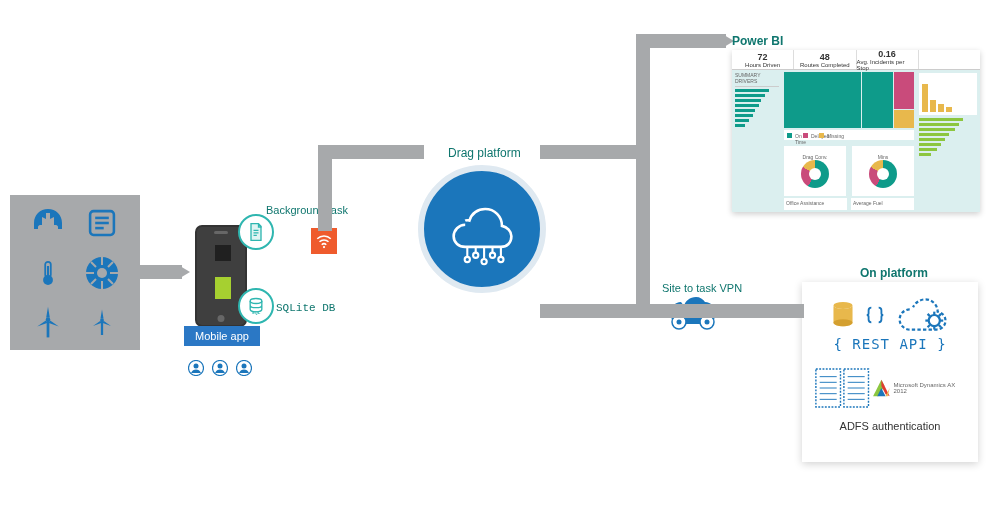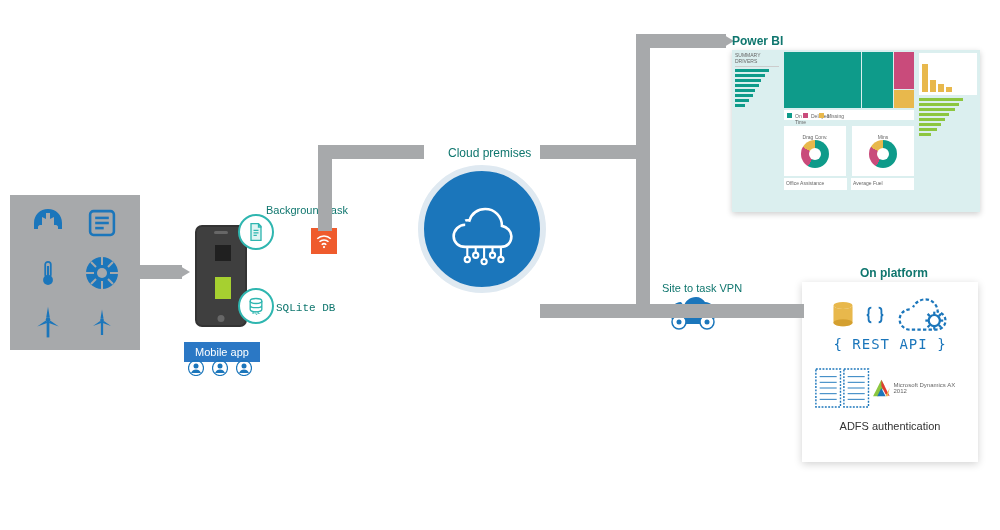--- a/index.html
+++ b/index.html
@@ -14,21 +14,21 @@
   .src-icon { width: 40px; height: 40px; display: flex; align-items: center; justify-content: center; }
 
   
   .phone { position: absolute; left: 195px; top: 225px; width: 52px; height: 102px; background: #3f3f3f; border-radius: 7px; border: 2px solid #333; }
   .phone::before { content:""; position:absolute; top:4px; left:50%; width:14px; height:3px; background:#676767; border-radius:2px; transform:translateX(-50%);}
   .phone .scr { position:absolute; top:14px; left:6px; right:6px; bottom:12px; background:#3f3f3f;}
   .phone .scr .s1{position:absolute; top:4px; left:12px; width:16px; height:16px; background:#202020;}
   .phone .scr .s2{position:absolute; top:36px; left:12px; width:16px; height:22px; background:#a6d030;}
   .phone .hbtn{position:absolute; bottom:3px; left:50%; width:7px; height:7px; border-radius:50%; background:#676767; transform:translateX(-50%);}
 
-  .mobile-label { position:absolute; left:184px; top:342px; width:76px; background:#2b78c5; padding:4px 0;}
+  .mobile-label { position:absolute; left:184px; top:326px; width:76px; background:#2b78c5; padding:4px 0;}
   .mobile-users { position:absolute; left:188px; top:360px; display:flex; gap:8px;}
   .user-badge{width:16px;height:16px;}
 
   
   .side-icon { position:absolute; width:36px; height:36px; border-radius:50%; border:2px solid #2fb6b0; background:#fff; display:flex; align-items:center; justify-content:center;}
   .bg-task-icon { left:238px; top:214px;}
   .sqlite-icon { left:238px; top:288px;}
 
   
   .wifi-badge { position:absolute; left:311px; top:228px; width:26px; height:26px; background:#ef5b2d; display:flex; align-items:center; justify-content:center;}
@@ -193,41 +193,56 @@
 <div class="label" style="left:276px;top:302px;font-family:Liberation Mono, monospace;">SQLite DB</div>
 
 <div class="label" style="left:266px;top:204px;">Background task</div>
 <div class="wifi-badge">
   <svg viewBox="0 0 24 24" width="18" height="18">
       <path fill="none" stroke="#fff" stroke-width="2" d="M3 9c5-5 13-5 18 0M6 13c3.3-3.3 8.7-3.3 12 0M9 17c1.7-1.7 4.3-1.7 6 0"></path>
       <circle cx="12" cy="20" r="1.5" fill="#fff"></circle>
     </svg>
 </div>
 
-<div class="label" style="left:448px;top:146px;font-size:12px;">Cloud premises</div>
+<div class="label" style="left:448px;top:146px;font-size:12px;">Drag platform</div>
 <div class="cloud-circle">
   <svg viewBox="0 0 80 80" width="84" height="84">
     <path fill="none" stroke="#fff" stroke-width="2.5" d="M24 36c-6 0-11 5-11 11s5 10 11 10h34c6 0 10-4 10-10 0-5-4-9-9-10 0-9-7-16-16-16-7 0-13 4-15 11-1-.3-3-.5-4 0"></path>
     <g stroke="#fff" stroke-width="2" fill="none">
       <line x1="26" y1="57" x2="26" y2="66"></line>
         <circle cx="26" cy="69" r="2.5"></circle>
       <line x1="34" y1="57" x2="34" y2="62"></line>
         <circle cx="34" cy="65" r="2.5"></circle>
       <line x1="42" y1="57" x2="42" y2="68"></line>
         <circle cx="42" cy="71" r="2.5"></circle>
       <line x1="50" y1="57" x2="50" y2="62"></line>
         <circle cx="50" cy="65" r="2.5"></circle>
       <line x1="58" y1="57" x2="58" y2="66"></line>
         <circle cx="58" cy="69" r="2.5"></circle>
     </g>
   </svg>
 </div>
 
 <div class="label" style="left:732px;top:34px;font-size:12px;font-weight:bold;">Power BI</div>
 <div class="pbi">
+  <div class="pbi-head">
+    <div>
+        <span class="n">72</span>
+        <span>Hours Driven</span>
+      </div>
+    <div>
+        <span class="n">48</span>
+        <span>Routes Completed</span>
+      </div>
+    <div>
+        <span class="n">0.16</span>
+        <span>Avg. Incidents per Stop</span>
+      </div>
+    <div></div>
+  </div>
   <div class="pbi-body">
     <div class="pbi-left">
       <div style="font-size:5px;border-bottom:1px solid #ccc;padding-bottom:2px;">SUMMARY &nbsp; DRIVERS</div>
       <div class="row">
           <div class="bar" style="width:34px"></div>
         </div>
       <div class="row">
           <div class="bar" style="width:30px"></div>
         </div>
       <div class="row">

